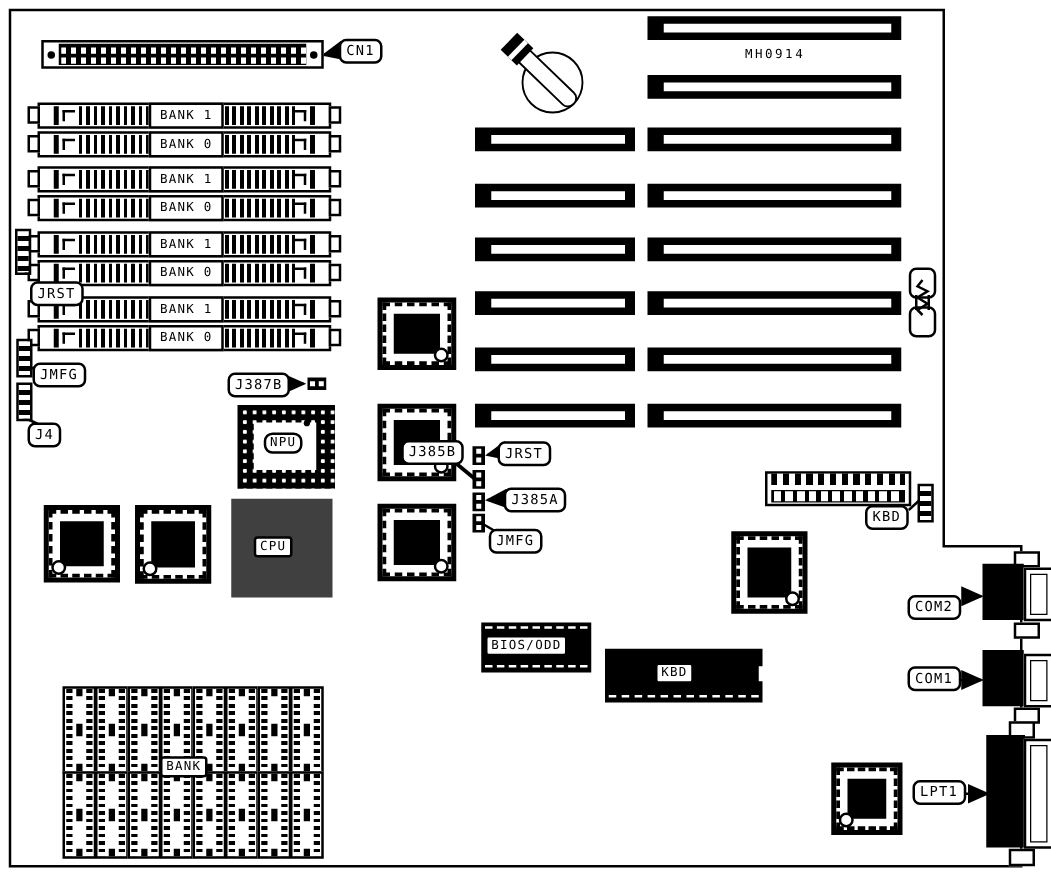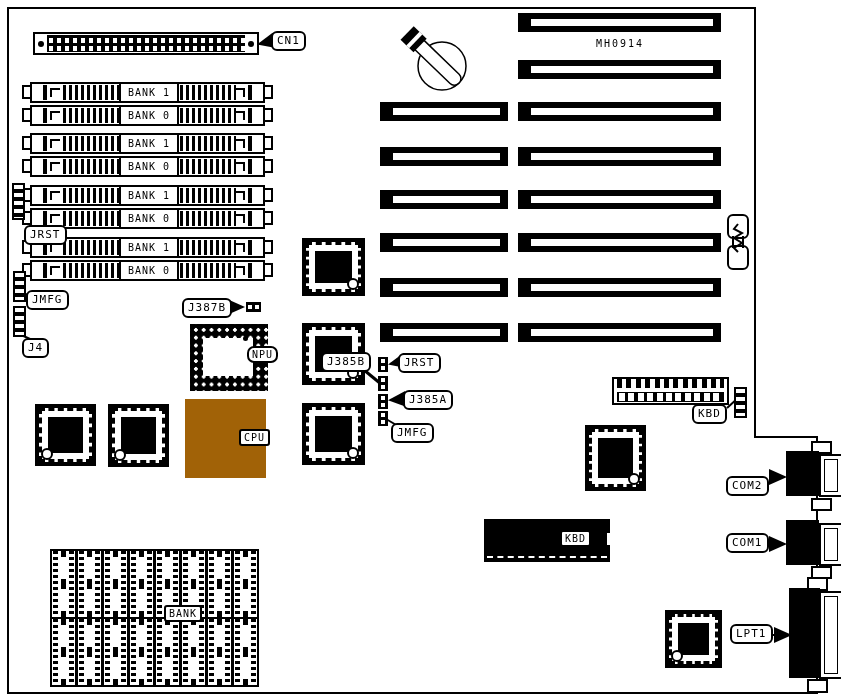--- a/index.html
+++ b/index.html
@@ -6,21 +6,21 @@
   .canvas{position:relative;width:841px;height:700px;background:#fff;overflow:hidden;
           font-family:"DejaVu Sans Mono", monospace;color:#000;}
   .canvas svg.base{position:absolute;left:0;top:0;z-index:1;}
 
   
   .lbl{position:absolute;z-index:6;background:#fff;border:2px solid #000;border-radius:6px;
        font-size:11px;line-height:14px;letter-spacing:1px;padding:1px 4px;white-space:nowrap;}
 
   
   .ilbl{position:absolute;z-index:6;background:#fff;border:2px solid #000;border-radius:3px;
-        font-size:10px;line-height:13px;letter-spacing:1px;padding:0 3px;white-space:nowrap;margin-left:36px;}
+        font-size:10px;line-height:13px;letter-spacing:1px;padding:0 3px;white-space:nowrap;}
 
   .ptext{position:absolute;z-index:6;font-size:10px;letter-spacing:2px;}
 
   
   .slot{position:absolute;z-index:2;height:19px;background:#000;}
   .slot::after{content:"";position:absolute;left:13px;right:8px;top:6px;bottom:6px;background:#fff;}
 
   
   .simm{position:absolute;z-index:2;left:30px;width:231px;height:17px;border:2px solid #000;background:#fff;}
   .simm .hatch{position:absolute;top:1px;bottom:1px;
@@ -56,21 +56,21 @@
   .qfp .dot-bl{left:6px;bottom:6px;} .qfp .dot-br{right:6px;bottom:6px;}
 
   
   .pga{position:absolute;z-index:2;background-color:#000;
        background-image:radial-gradient(#fff 1.6px,transparent 1.8px);
        background-size:7.8px 7.8px;background-position:2px 2px;}
   .pga .pga-center{position:absolute;left:13px;right:15px;top:14px;bottom:15px;background:#fff;}
   .pga .pga-dot{position:absolute;width:5px;height:5px;border-radius:50%;background:#000;right:20px;top:12px;z-index:4;}
 
   
-  .cpuchip{position:absolute;z-index:2;background:#a16207;text-decoration:underline;}
+  .cpuchip{position:absolute;z-index:2;background:#404040;text-decoration:underline;}
 
   
   .dip{position:absolute;z-index:2;background:#000;}
   .dip .dash{position:absolute;left:3px;right:3px;height:0;border-top:2px dashed #fff;}
   .dip .dash-top{top:3px;} .dip .dash-bot{bottom:4px;}
   .dip .notch{position:absolute;right:-2px;top:14px;width:5px;height:12px;background:#fff;}
 
   
   .csock{position:absolute;z-index:2;width:23px;height:66px;border:2px solid #000;background-color:#fff;
     background-image:
@@ -319,20 +319,25 @@
   <div class="jmp-v" style="left:378px;top:357px"></div>
   <div class="jmp-v" style="left:378px;top:376px"></div>
   <div class="jmp-v" style="left:378px;top:394px"></div>
   <div class="jmp-v" style="left:378px;top:411px"></div>
 
   <div class="pwrconn">
     <span class="pins-top"></span>
     <span class="pins-bot"></span>
   </div>
 
+  <div class="dip" style="left:385px;top:498px;width:88px;height:40px">
+    <span class="dash dash-top"></span>
+      <span class="dash dash-bot"></span>
+    <span class="ilbl" style="left:3px;top:10px">BIOS/ODD</span>
+  </div>
   <div class="dip" style="left:484px;top:519px;width:126px;height:43px">
     <span class="dash dash-bot"></span>
       <span class="notch"></span>
     <span class="ilbl" style="left:40px;top:11px">KBD</span>
   </div>
 
   <div class="csock" style="left:50px;top:549px"></div>
   <div class="csock" style="left:76px;top:549px"></div>
   <div class="csock" style="left:102px;top:549px"></div>
   <div class="csock" style="left:128px;top:549px"></div>

